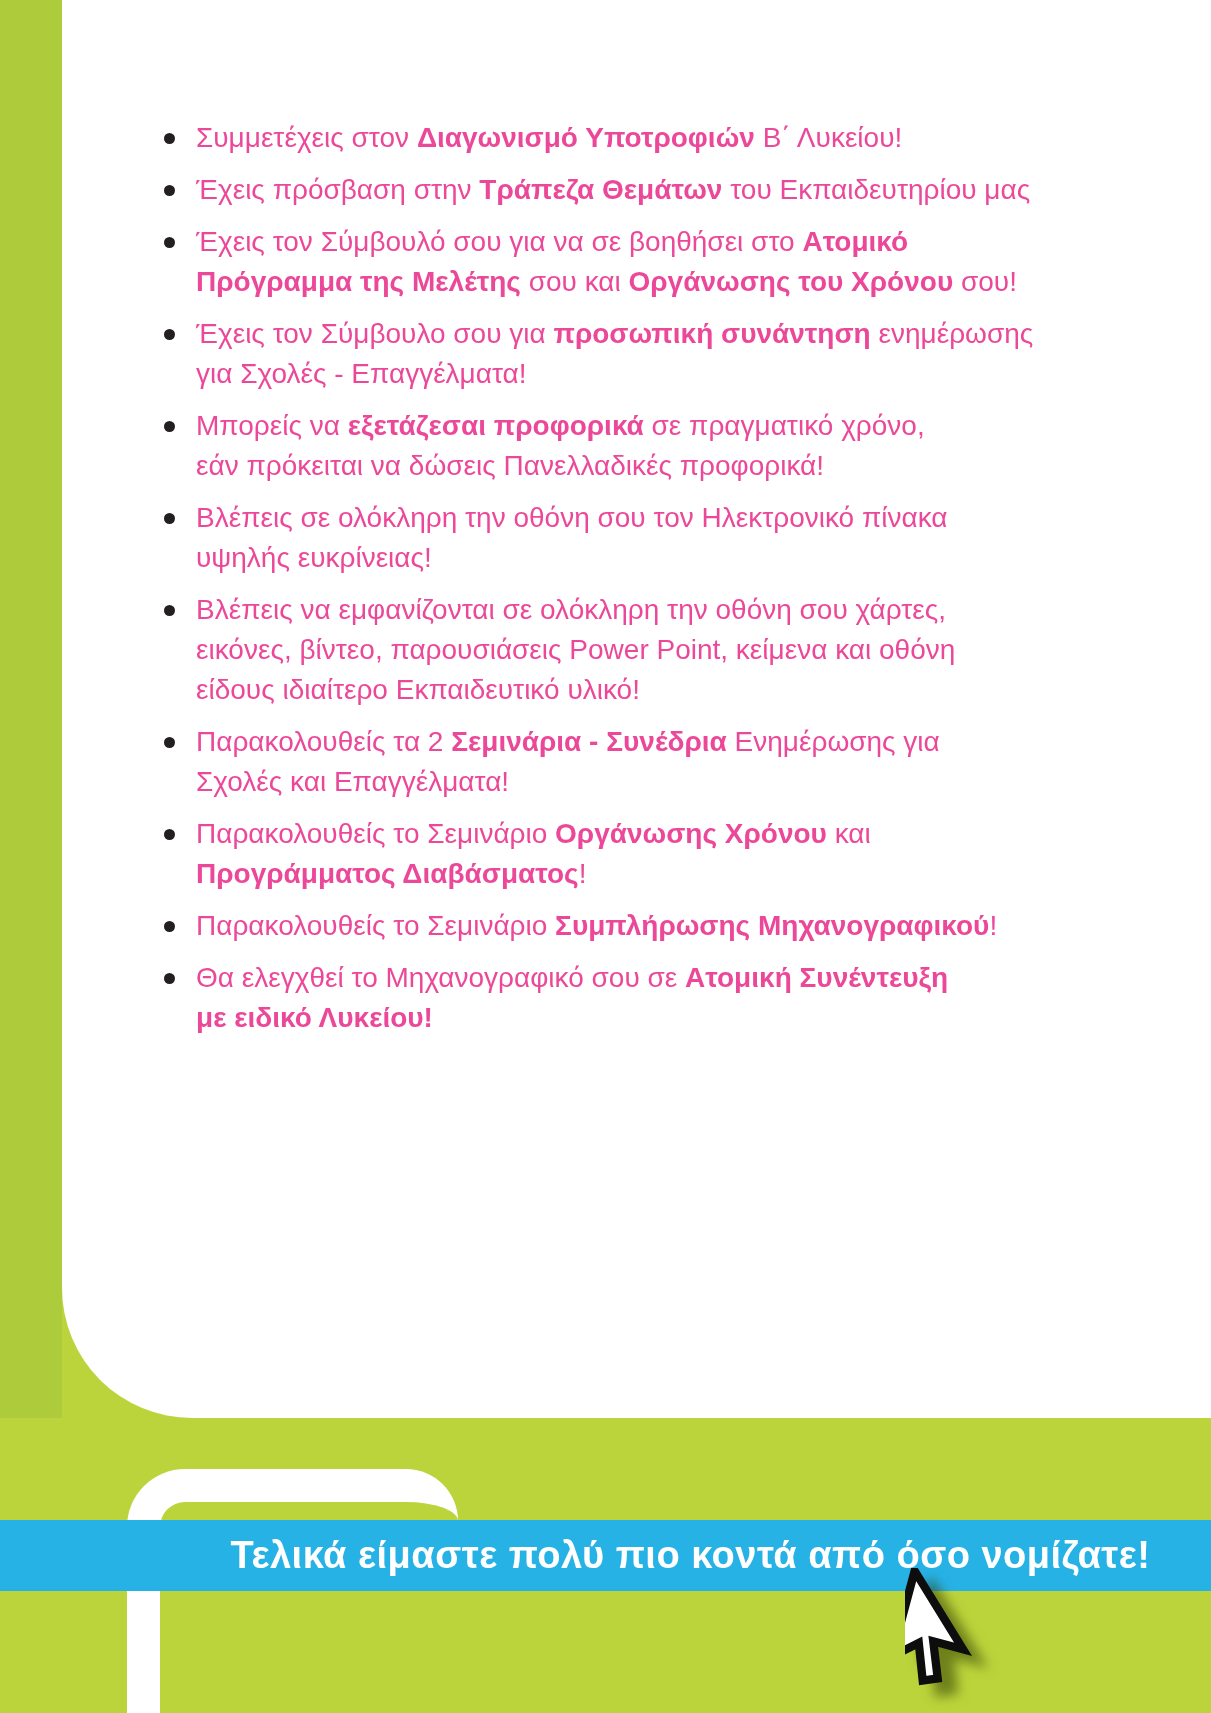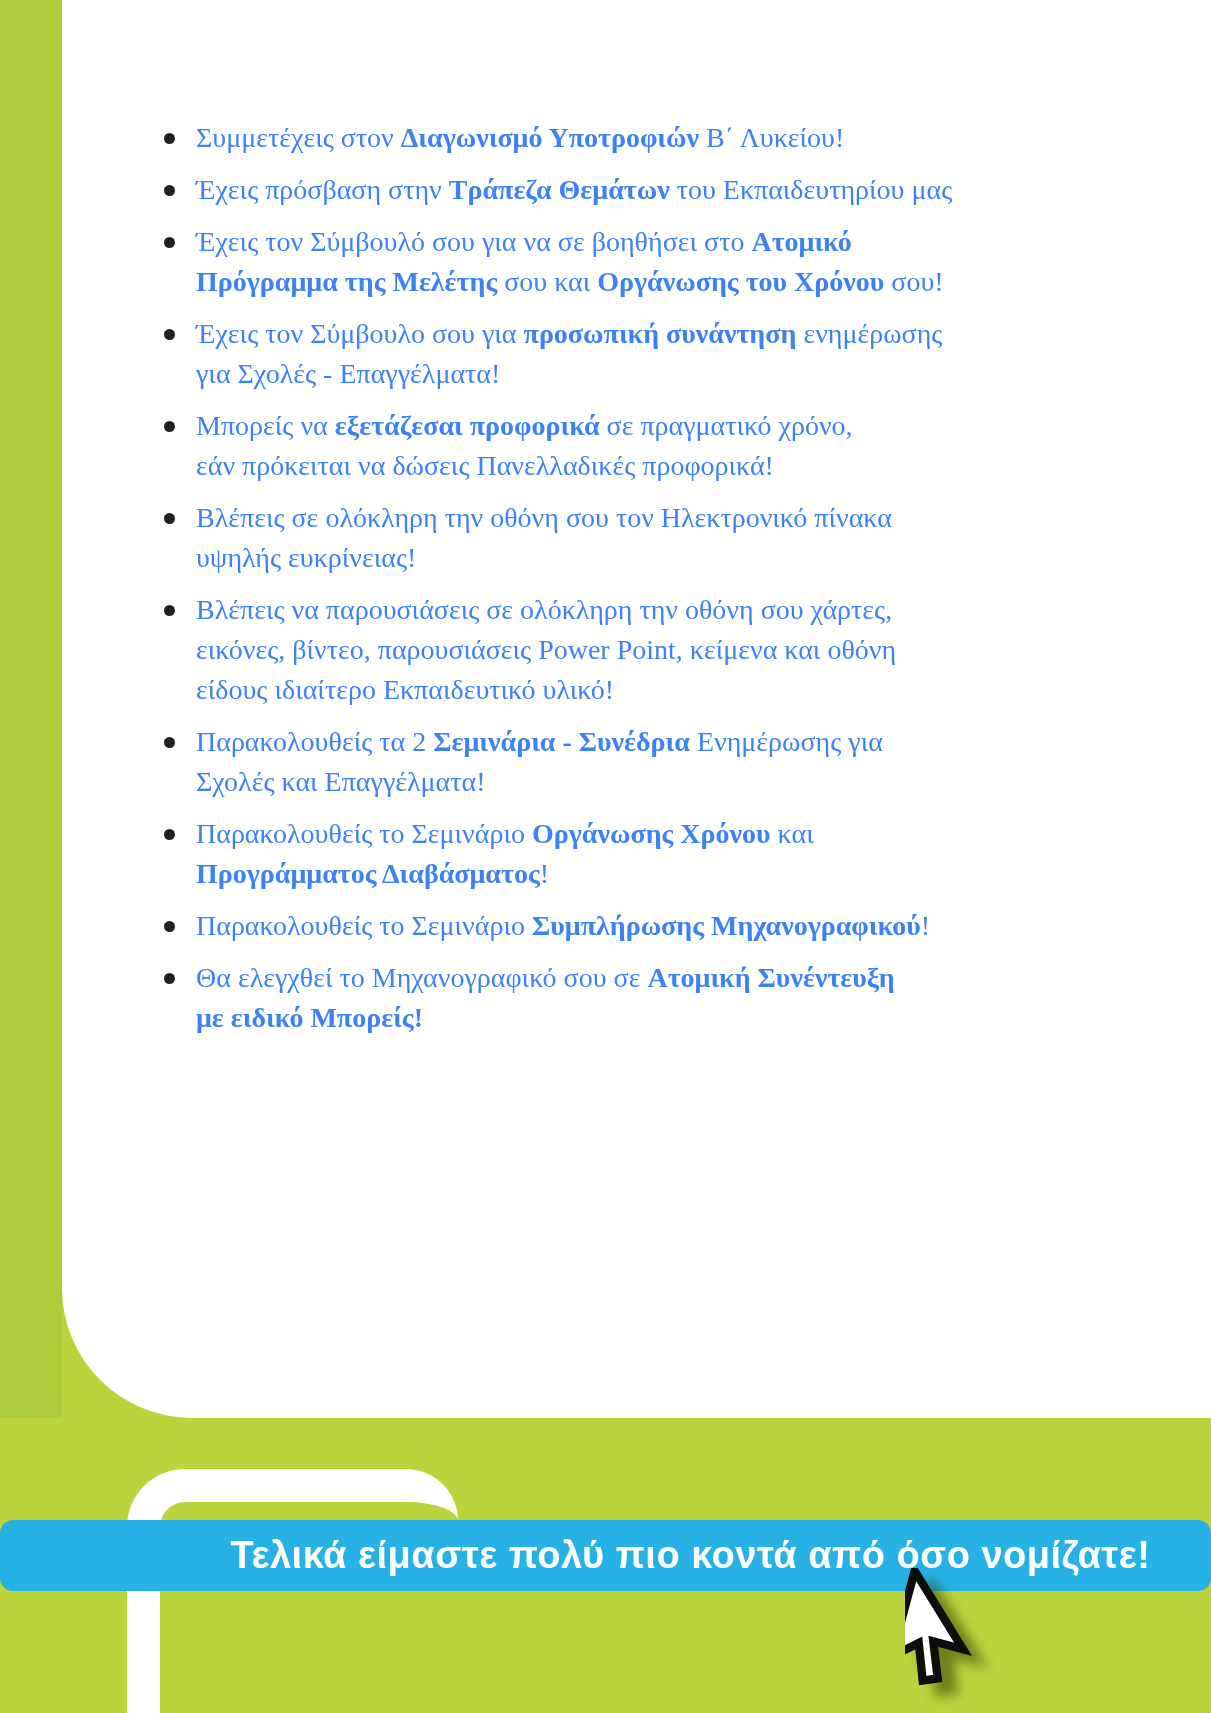--- a/index.html
+++ b/index.html
@@ -12,21 +12,21 @@
     position:absolute;left:0;top:0;width:62px;height:1418px;
     background:#aecb3c;
   }
   #content{
     position:absolute;left:62px;top:0;width:1149px;height:1418px;
     background:#ffffff;border-radius:0 0 0 130px;
   }
   #benefits-list{
     position:absolute;left:100px;top:118px;width:940px;
     list-style:none;margin:0;padding:0;
-    color:#3b82f6;font-size:28px;line-height:40px;font-family:Liberation Serif, serif;
+    color:#ec4899;font-size:28px;line-height:40px;
   }
   #benefits-list li{
     position:relative;padding-left:34px;margin-bottom:12px;
   }
   #benefits-list li .dot{
     position:absolute;left:2px;top:15px;width:11px;height:11px;
     border-radius:50%;background:#231f20;
   }
   #benefits-list .ln{white-space:nowrap;}
   #benefits-list .b{font-weight:700;}
@@ -35,21 +35,21 @@
     position:absolute;left:127px;top:1469px;width:298px;height:420px;
     border-left:33px solid #ffffff;
     border-top:33px solid #ffffff;
     border-top-left-radius:58px;
     border-top-right-radius:52px;
     background:transparent;
   }
   #footer-banner{
     position:absolute;left:0;top:1520px;width:1211px;height:71px;
     background:#27b2e6;display:flex;align-items:center;justify-content:center;
-    padding-left:170px;box-sizing:border-box;border-radius:13px;
+    padding-left:170px;box-sizing:border-box;
   }
   #footer-banner .txt{
     color:#ffffff;font-weight:700;font-size:38px;letter-spacing:0.5px;
   }
   #cursor{
     position:absolute;left:905px;top:1568px;width:100px;height:128px;
     filter:drop-shadow(16px 12px 6px rgba(45,60,0,0.55));
   }
 </style>
 </head>
@@ -84,42 +84,42 @@
           <div class="ln"><span>Μπορείς να </span><span class="b">εξετάζεσαι προφορικά</span><span> σε πραγματικό χρόνο,</span></div>
           <div class="ln"><span>εάν πρόκειται να δώσεις Πανελλαδικές προφορικά!</span></div>
         </li>
         <li>
           <span class="dot"></span>
           <div class="ln"><span>Βλέπεις σε ολόκληρη την οθόνη σου τον Ηλεκτρονικό πίνακα</span></div>
           <div class="ln"><span>υψηλής ευκρίνειας!</span></div>
         </li>
         <li>
           <span class="dot"></span>
-          <div class="ln"><span>Βλέπεις να παρουσιάσεις σε ολόκληρη την οθόνη σου χάρτες,</span></div>
+          <div class="ln"><span>Βλέπεις να εμφανίζονται σε ολόκληρη την οθόνη σου χάρτες,</span></div>
           <div class="ln"><span>εικόνες, βίντεο, παρουσιάσεις Power Point, κείμενα και οθόνη</span></div>
           <div class="ln"><span>είδους ιδιαίτερο Εκπαιδευτικό υλικό!</span></div>
         </li>
         <li>
           <span class="dot"></span>
           <div class="ln"><span>Παρακολουθείς τα 2 </span><span class="b">Σεμινάρια - Συνέδρια</span><span> Ενημέρωσης για</span></div>
           <div class="ln"><span>Σχολές και Επαγγέλματα!</span></div>
         </li>
         <li>
           <span class="dot"></span>
           <div class="ln"><span>Παρακολουθείς το Σεμινάριο </span><span class="b">Οργάνωσης Χρόνου</span><span> και</span></div>
           <div class="ln"><span class="b">Προγράμματος Διαβάσματος</span><span>!</span></div>
         </li>
         <li>
           <span class="dot"></span>
           <div class="ln"><span>Παρακολουθείς το Σεμινάριο </span><span class="b">Συμπλήρωσης Μηχανογραφικού</span><span>!</span></div>
         </li>
         <li>
           <span class="dot"></span>
           <div class="ln"><span>Θα ελεγχθεί το Μηχανογραφικό σου σε </span><span class="b">Ατομική Συνέντευξη</span></div>
-          <div class="ln"><span class="b">με ειδικό Μπορείς!</span></div>
+          <div class="ln"><span class="b">με ειδικό Λυκείου!</span></div>
         </li>
       </ul>
   </div>
 
   <div id="corner-frame"></div>
 
   <div id="footer-banner">
     <span class="txt">Τελικά είμαστε πολύ πιο κοντά από όσο νομίζατε!</span>
   </div>
 

